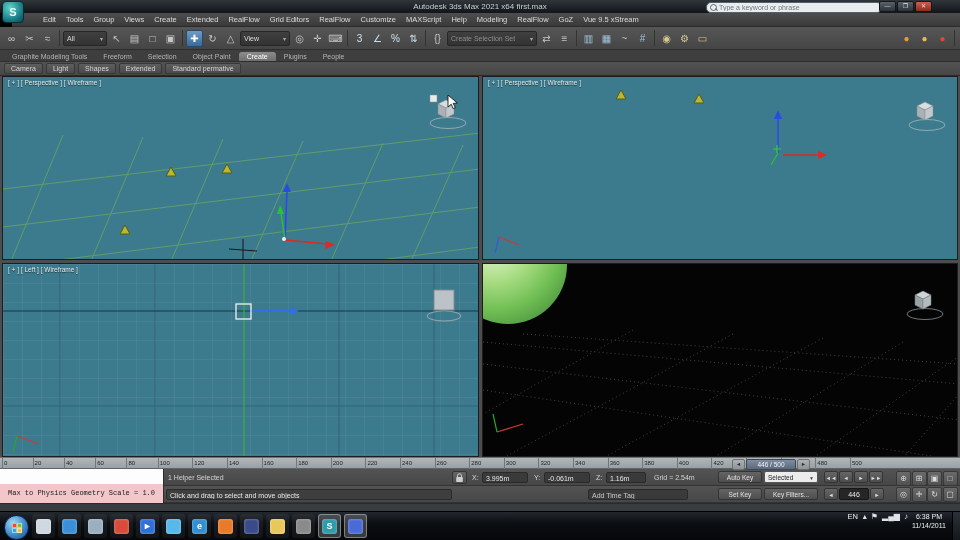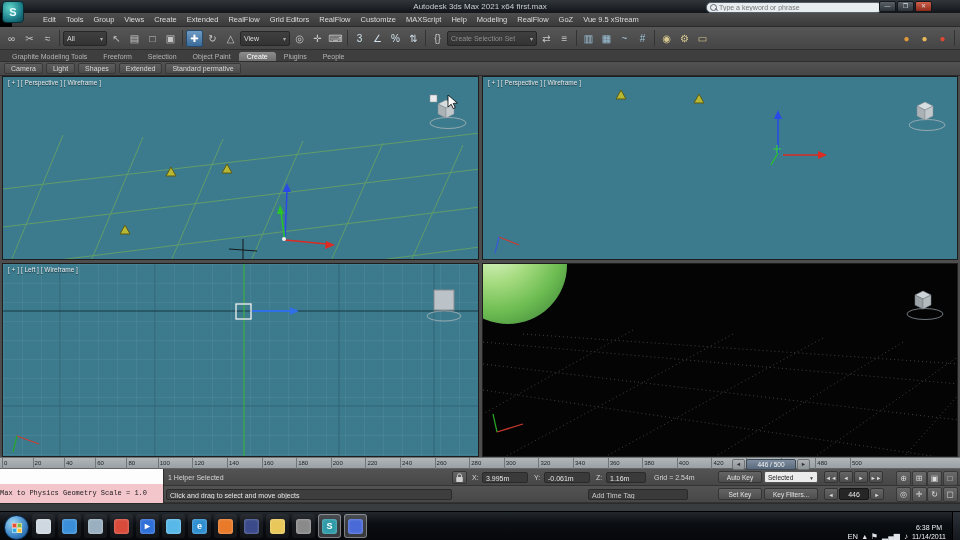--- a/index.html
+++ b/index.html
@@ -73,21 +73,21 @@
     border:1px solid #3c4854;border-radius:2px;color:#f2f4f6;font-size:6.5px;text-align:center;line-height:9px;z-index:3;}
   .ruler-arrow{position:absolute;top:1px;width:11px;height:9px;background:linear-gradient(#aeb2b5,#8f9497);
     border:1px solid #6b7073;border-radius:2px;color:#2e3438;font-size:5.5px;text-align:center;line-height:9px;z-index:3;}
   
   .statusbar{position:absolute;left:0;width:960px;height:17px;background:linear-gradient(#535353,#474747);
     border-bottom:1px solid #333;box-sizing:border-box;}
   #status1{top:469px;} #status2{top:486px;}
   .listener{position:absolute;left:0;top:469px;width:163px;height:34px;border-right:1px solid #2c2c2c;z-index:4;}
   .listener-white{position:absolute;left:0;top:0;width:163px;height:15px;background:#fdfdfd;border-bottom:1px solid #d0c0c4;}
   .listener-pink{position:absolute;left:0;top:15px;width:163px;height:19px;background:#f3c6cc;
-    color:#1a1a1a;font-size:7px;font-family:"Liberation Mono",monospace;line-height:19px;padding-left:0;box-sizing:border-box;white-space:nowrap;overflow:hidden;}
+    color:#1a1a1a;font-size:7px;font-family:"Liberation Mono",monospace;line-height:19px;padding-left:8px;box-sizing:border-box;white-space:nowrap;overflow:hidden;}
   .stxt{position:absolute;color:#d5d5d5;font-size:7px;line-height:17px;white-space:nowrap;}
   .sfield{position:absolute;top:2.5px;height:11px;background:#3a3a3a;border:1px solid #2a2a2a;border-radius:2px;
     color:#e6e6e6;font-size:7px;line-height:11px;padding:0 3px;box-sizing:border-box;white-space:nowrap;overflow:hidden;}
   .sbtn{position:absolute;top:2px;height:12px;background:linear-gradient(#646464,#4e4e4e);border:1px solid #343434;
     border-radius:2px;color:#e2e2e2;font-size:6.5px;text-align:center;line-height:12px;box-sizing:border-box;white-space:nowrap;overflow:hidden;}
   .sdd{position:absolute;top:2px;height:12px;background:#ececec;border:1px solid #555;border-radius:2px;
     color:#222;font-size:6.5px;line-height:12px;padding:0 3px;box-sizing:border-box;}
   .sdd .arr{float:right;font-size:5px;color:#444;margin-left:3px;}
   .mini-btn{width:14px;height:12px;background:linear-gradient(#666,#4d4d4d);border:1px solid #343434;border-radius:2px;
     color:#ddd;font-size:5.5px;text-align:center;line-height:12px;display:inline-block;box-sizing:border-box;}
@@ -109,21 +109,21 @@
     background:radial-gradient(circle at 35% 30%,#9fd8f4,#3f88c8 55%,#144a86);border:1px solid #0a2a50;
     display:flex;align-items:center;justify-content:center;}
   .orb-flag{width:10px;height:10px;display:grid;grid-template-columns:5px 5px;grid-auto-rows:5px;}
   .orb-flag i{display:block;border:0.5px solid rgba(255,255,255,.5);box-sizing:border-box;}
   #taskbar-apps{position:absolute;left:32px;top:2px;display:flex;gap:3px;}
   .tb-app{width:23px;height:24px;border-radius:3px;display:flex;align-items:center;justify-content:center;
     background:rgba(255,255,255,0.05);}
   .tb-app.open{background:rgba(255,255,255,0.2);border:1px solid rgba(255,255,255,.35);box-sizing:border-box;}
   .tb-app-icon{width:15px;height:15px;border-radius:3px;color:#fff;font-size:9px;font-weight:bold;
     text-align:center;line-height:15px;box-shadow:inset 0 0 3px rgba(255,255,255,.4);}
-  .tray{position:absolute;right:0;top:0;height:29px;display:flex;align-items:flex-end;}
+  .tray{position:absolute;right:0;top:0;height:29px;display:flex;align-items:flex-start;}
   #tray-icons{display:flex;gap:4px;align-items:center;margin-right:4px;}
   .tray-icon{color:#e0e4e8;font-size:8px;}
   .tray-lang{color:#e8ecef;font-size:7.5px;margin-right:5px;}
   .tray-clock{color:#eef1f3;font-size:7px;text-align:center;line-height:9px;margin-right:6px;}
   .show-desktop{width:7px;height:29px;background:linear-gradient(#2c3138,#14181d);border-left:1px solid #000;}
 </style>
 </head>
 <body>
 
 <div class="titlebar">

